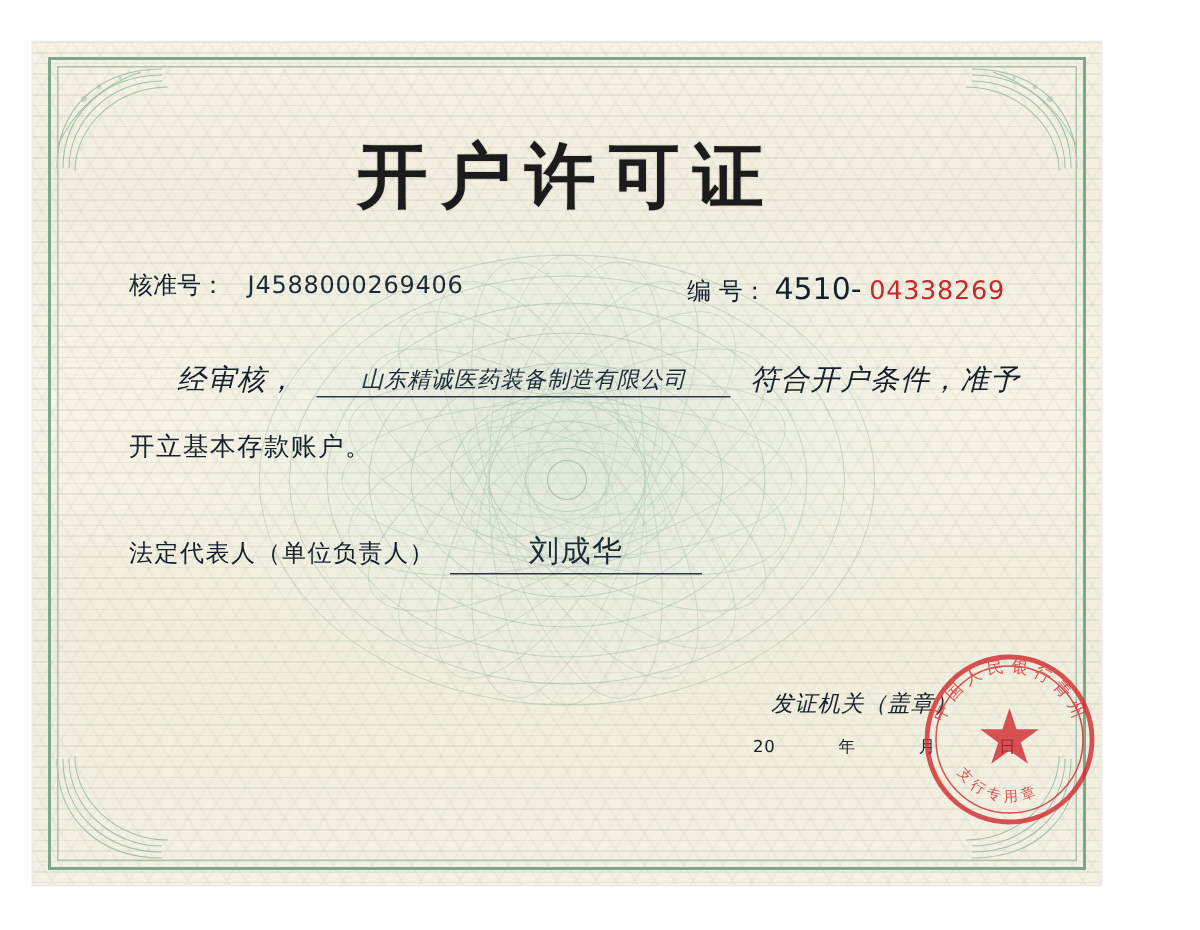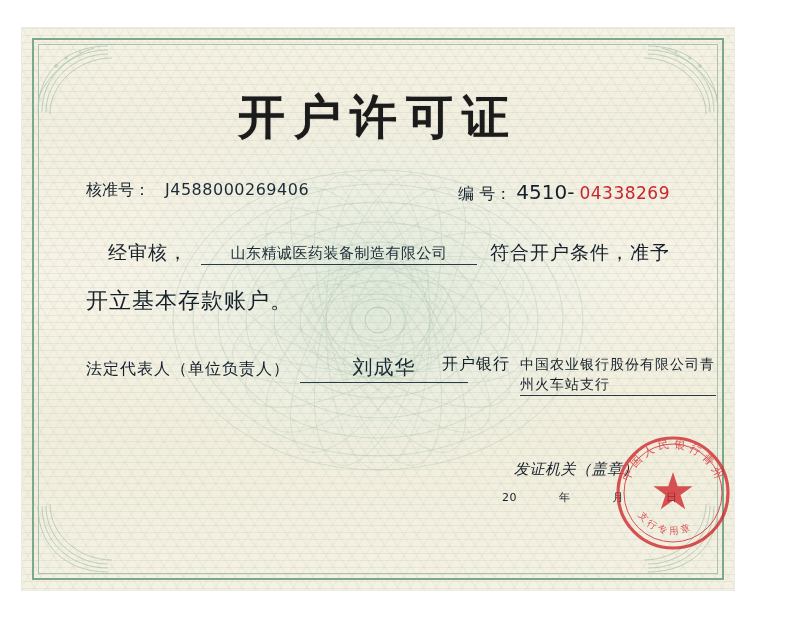--- a/index.html
+++ b/index.html
@@ -148,32 +148,32 @@
 
   
   #approval-row { left: 64px; top: 152px; }
   #approval-no-value { min-width: 150px; text-align: right; border-bottom: none; font-size: 16px; letter-spacing: 0.5px; }
 
   #serial-row { right: 64px; top: 152px; text-align: right; }
   #serial-prefix { color: #13202b; font-size: 20px; }
   #serial-red { color: #c8262c; font-size: 17px; letter-spacing: 0.5px; font-weight: 500; }
 
   
-  #body-line1 { left: 86px; top: 212px; font-size: 19px; letter-spacing: 1px; }
+  #body-line1 { left: 96px; top: 212px; font-size: 19px; letter-spacing: 1px; font-style: italic; }
   #company-name {
     min-width: 268px;
     font-size: 15px;
     letter-spacing: 0.5px;
     margin: 0 6px;
     position: relative;
     top: -1px;
   }
   #body-line1-tail { font-size: 19px; letter-spacing: 1px; }
 
-  #body-line2 { left: 64px; top: 258px; font-size: 22px; letter-spacing: 1px; }
+  #body-line2 { left: 64px; top: 258px; font-size: 17px; letter-spacing: 1px; }
 
   
   #legalrep-row { left: 64px; top: 326px; font-size: 16px; letter-spacing: 1px; }
   #legalrep-value { min-width: 160px; font-size: 20px; margin-left: 4px; }
 
   
   #bank-row { left: 420px; top: 326px; font-size: 16px; letter-spacing: 1px; }
   #bank-value {
     display: inline-block;
     width: 196px;
@@ -326,24 +326,20 @@
         <span id="body-line1-tail">符合开户条件，准予</span>
       </div>
 
       <div class="row" id="body-line2">开立基本存款账户。</div>
 
       <div class="row" id="legalrep-row">
         <span class="label">法定代表人（单位负责人）</span>
         <span class="fill" id="legalrep-value">刘成华</span>
       </div>
 
-      <div class="row" id="bank-row">
-        <span class="label">开户银行</span>
-        <span id="bank-value">中国农业银行股份有限公司青州火车站支行</span>
-      </div>
 
 
       <div class="row" id="issuer-row">发证机关（盖章）</div>
 
       <div class="row" id="date-row">
         <span>20</span>
         <span class="date-gap"></span>
         <span>年</span>
         <span class="date-gap"></span>
         <span>月</span>

